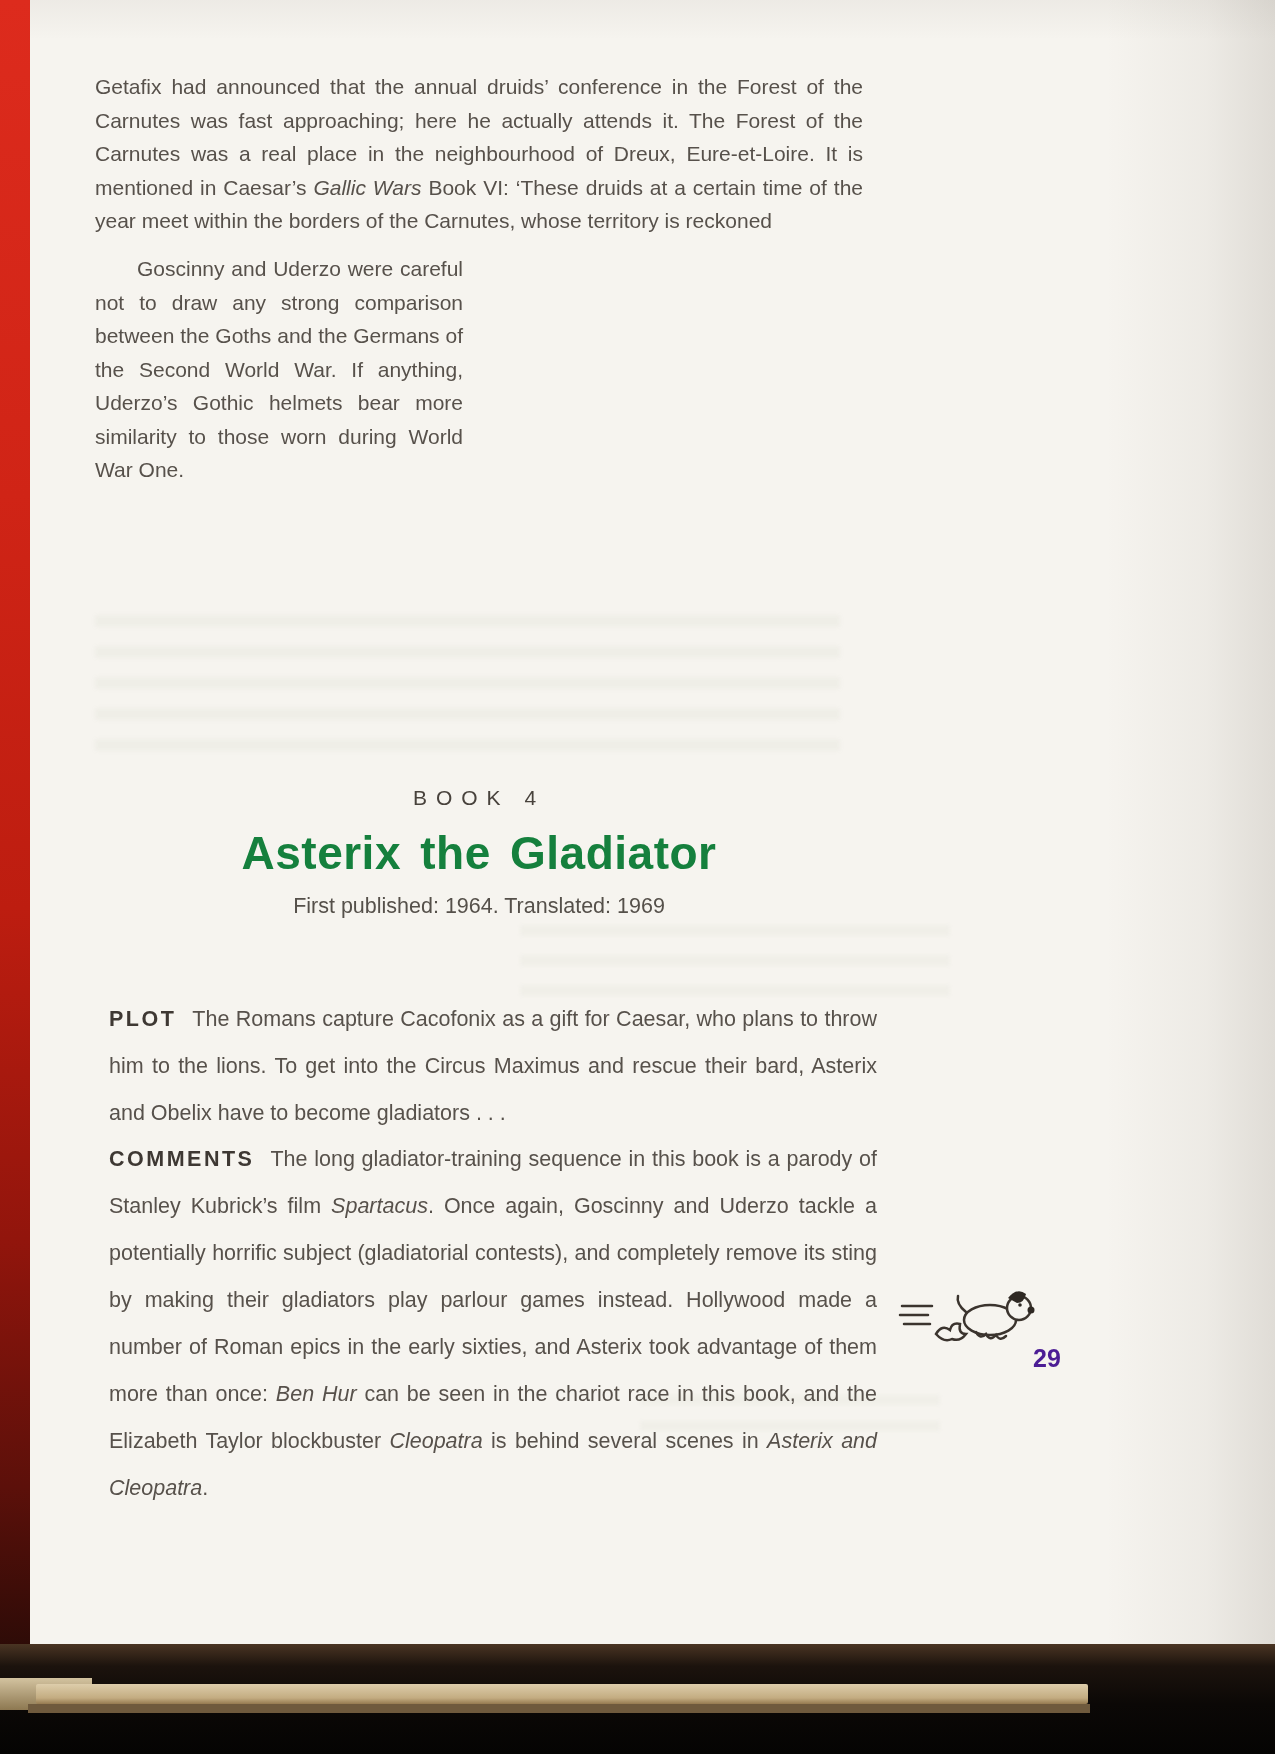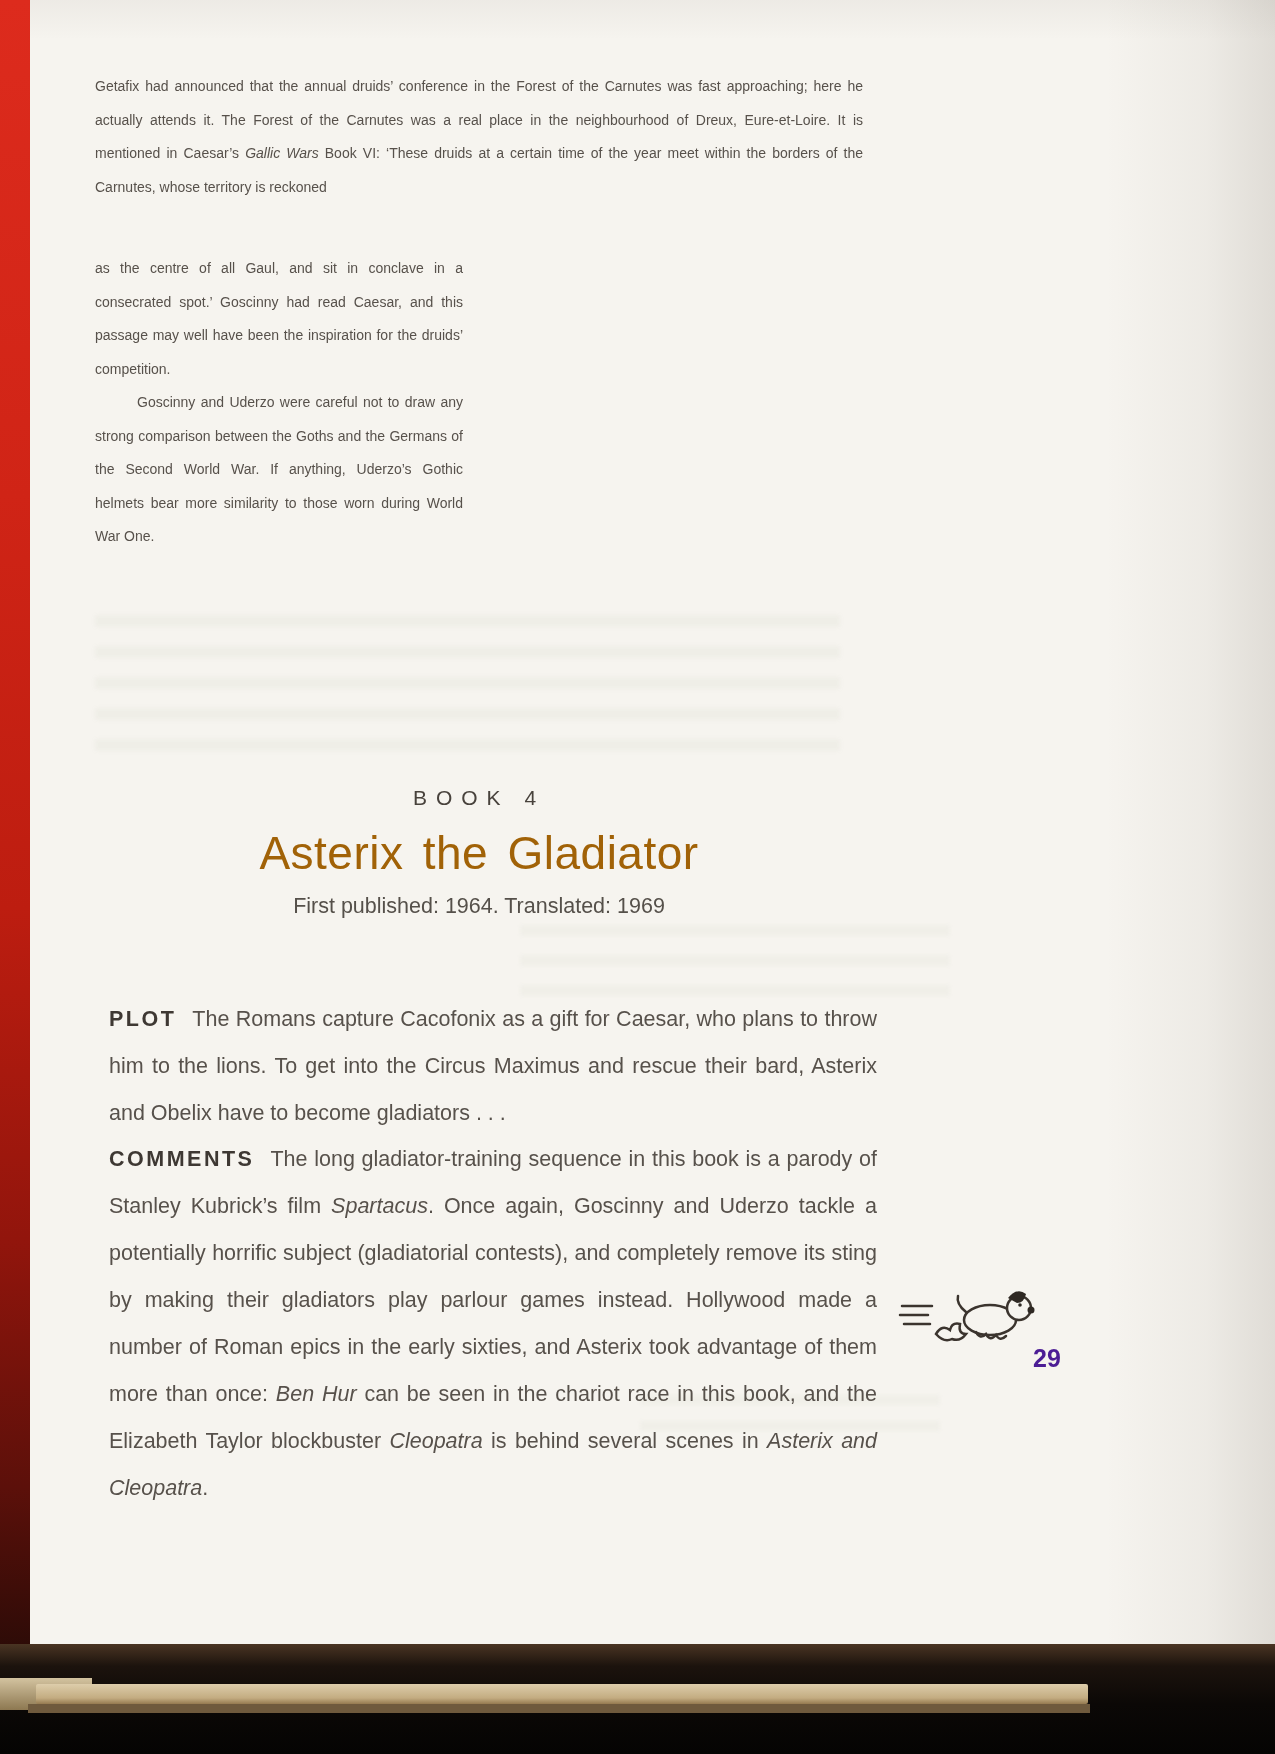--- a/index.html
+++ b/index.html
@@ -29,36 +29,36 @@
   
   .ghost { position:absolute; filter:blur(2px); opacity:.55; pointer-events:none; }
   .g1 { left:95px; top:615px; width:745px; height:155px;
     background:repeating-linear-gradient(180deg, rgba(146,156,124,0.12) 0 12px, rgba(0,0,0,0) 12px 31px); }
   .g2 { left:520px; top:925px; width:430px; height:80px;
     background:repeating-linear-gradient(180deg, rgba(146,156,124,0.10) 0 11px, rgba(0,0,0,0) 11px 30px); }
   .g3 { left:640px; top:1395px; width:300px; height:40px;
     background:repeating-linear-gradient(180deg, rgba(146,156,124,0.10) 0 10px, rgba(0,0,0,0) 10px 26px); }
 
   
-  .body { font-size:14px; line-height:33.5px; color:#57514b; text-align:justify; margin:0; }
+  .body { font-size:21px; line-height:33.5px; color:#57514b; text-align:justify; margin:0; }
   .it { font-style:italic; }
 
   .intro { position:absolute; left:95px; top:70px; width:768px; }
 
   .col-left { position:absolute; left:95px; top:252px; width:368px; }
   .col-left p { margin:0; }
   .col-left .indent { text-indent:42px; }
 
   .quote-block { position:absolute; left:500px; top:256px; width:548px; text-align:justify; line-height:49px; margin:0; }
   .quote-label { font-weight:bold; font-size:22px; color:#3e3833; padding-right:12px; letter-spacing:.2px; }
   .quote-text { font-family:"Liberation Serif", serif; font-style:italic; font-size:30.5px; color:#4a443c; letter-spacing:.3px; }
 
   .book-header { position:absolute; left:95px; top:786px; width:768px; text-align:center; }
   .kicker { font-size:21px; letter-spacing:9px; color:#48423c; }
-  .title { font-size:46px; font-weight:normal; color:#a16207; margin:16px 0 10px 0; letter-spacing:.5px; word-spacing:6px; }
+  .title { font-size:46px; font-weight:bold; color:#15803d; margin:16px 0 10px 0; letter-spacing:.5px; word-spacing:6px; }
   .subtitle { font-size:21.5px; line-height:33px; color:#55504a; }
 
   .section { position:absolute; width:768px; left:95px; }
   .plot-sec { top:982px; }
   .comments-sec { top:1122px; }
   .body-lg { font-size:21.5px; line-height:47px; color:#57514b; text-align:justify; margin:14px; }
   .section-label { font-weight:bold; letter-spacing:2.5px; color:#3e3833; margin-right:16px; }
 
   .pagenum { position:absolute; left:1033px; top:1344px; font-size:25px; font-weight:bold; color:#4c1d95; }
 
@@ -73,21 +73,20 @@
   <div class="top-shade"></div>
   <div class="right-shade"></div>
 
   <div class="ghost g1"></div>
   <div class="ghost g2"></div>
   <div class="ghost g3"></div>
 
   <p class="body intro"><span>Getafix had announced that the annual druids’ conference in the Forest of the Carnutes was fast approaching; here he actually attends it. The Forest of the Carnutes was a real place in the neighbourhood of Dreux, Eure-et-Loire. It is mentioned in Caesar’s </span><span class="it">Gallic Wars</span><span> Book VI: ‘These druids at a certain time of the year meet within the borders of the Carnutes, whose territory is reckoned</span></p>
 
   <div class="col-left">
-    <p class="body">as the centre of all Gaul, and sit in conclave in a consecrated spot.’ Goscinny had read Caesar, and this passage may well have been the inspiration for the druids’ competition.</p>
     <p class="body indent"><span>Goscinny and Uderzo were careful not to draw any strong comparison between the Goths and the Germans of the Second World War. If anything, Uderzo’s Gothic helmets bear more similarity to those worn during World War One.</span></p>
   </div>
 
 
   <div class="book-header">
     <div class="kicker">BOOK 4</div>
     <h1 class="title">Asterix the Gladiator</h1>
     <div class="subtitle">First published: 1964. Translated: 1969</div>
   </div>
 

